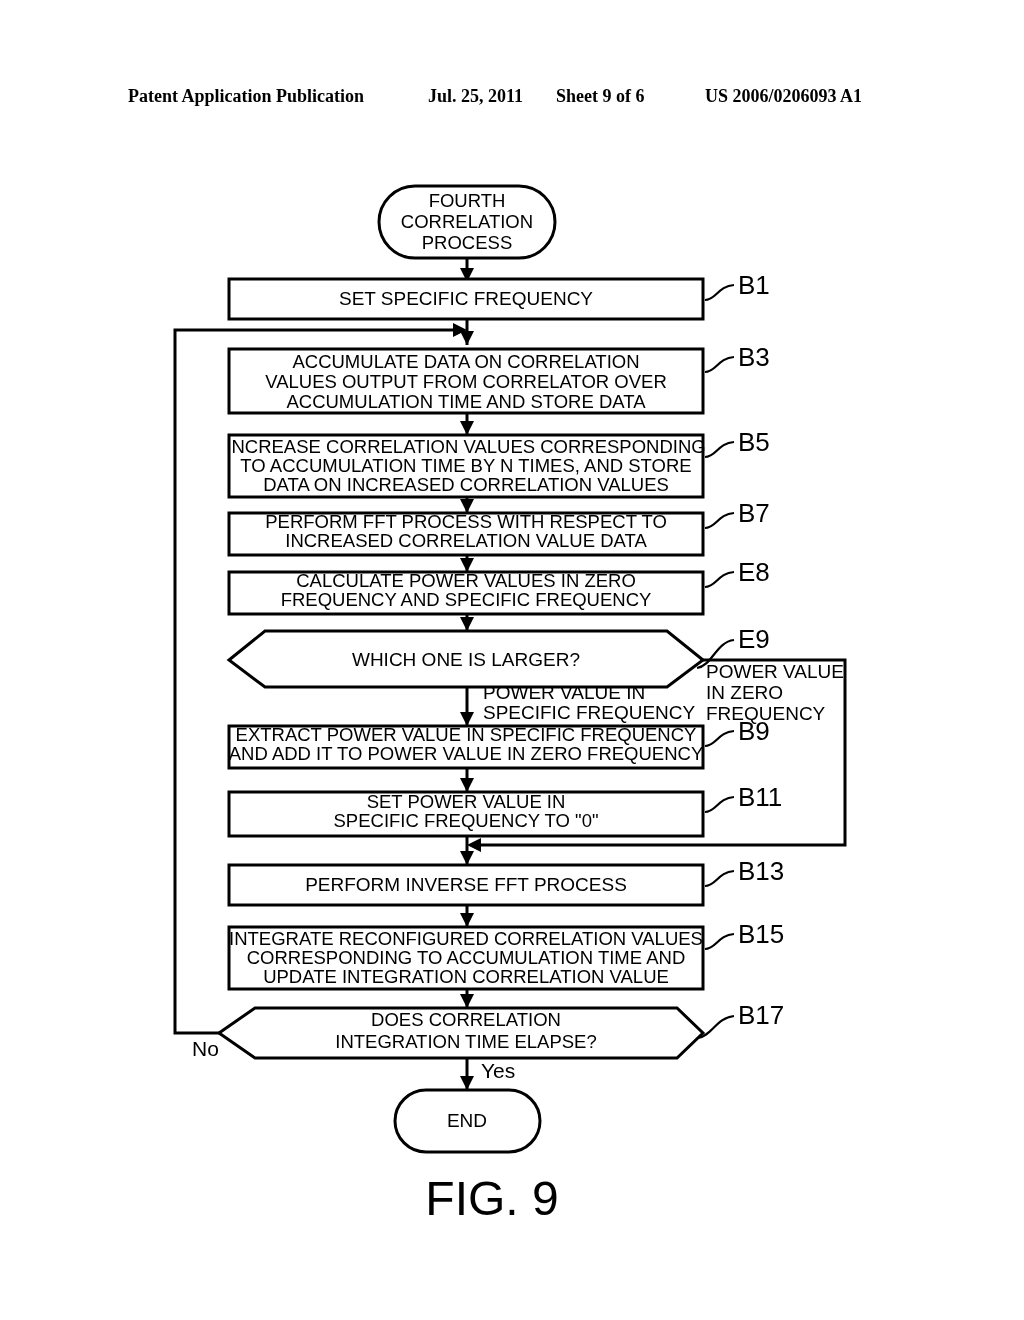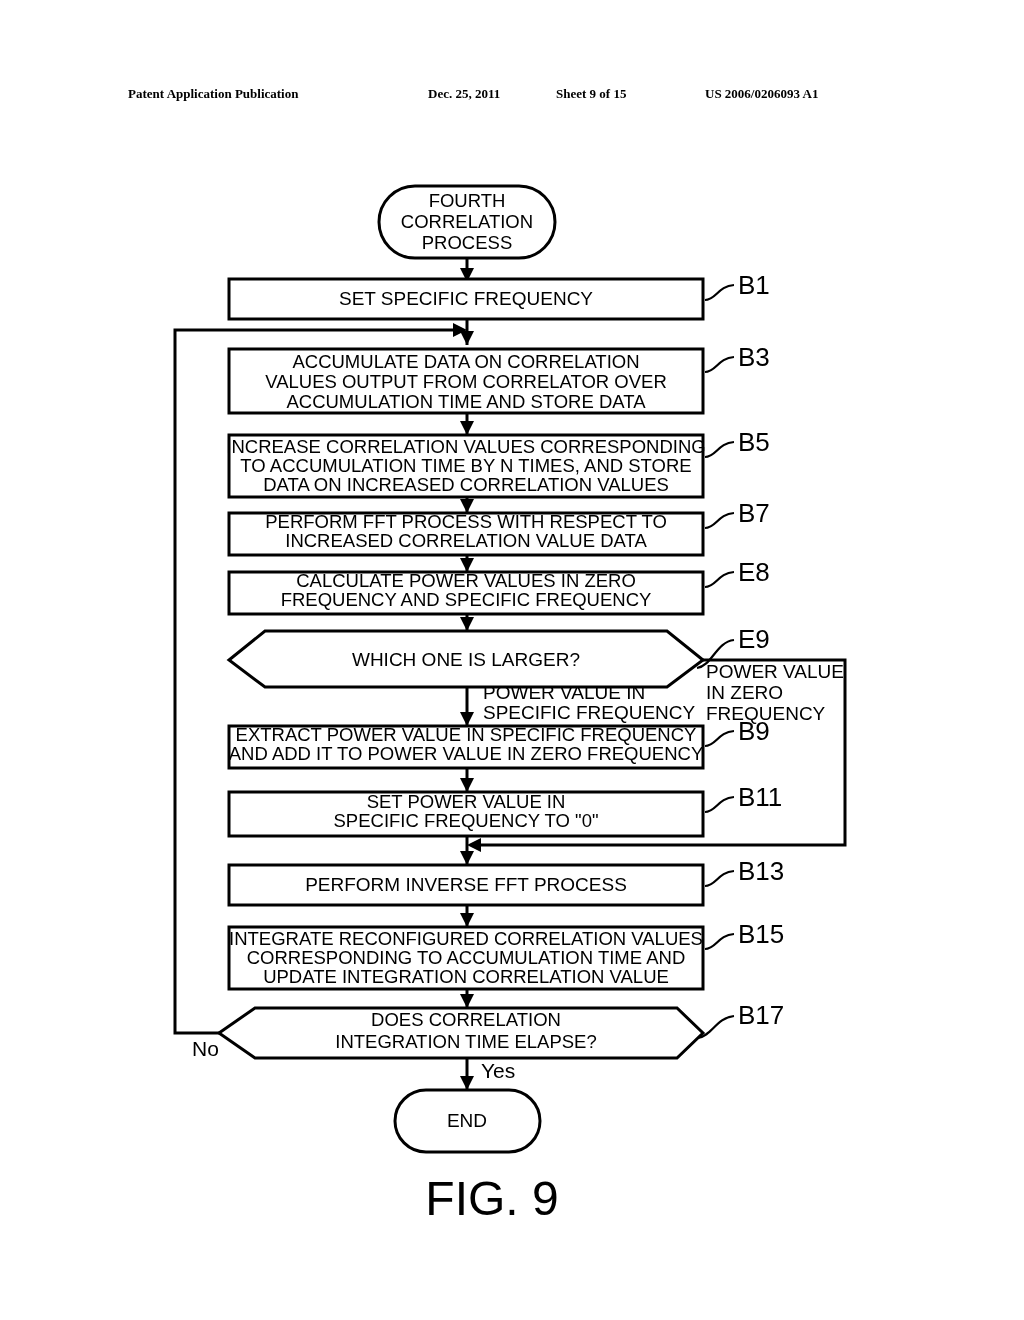--- a/index.html
+++ b/index.html
@@ -19,21 +19,21 @@
 
   
   .page-header {
     position: absolute;
     top: 86px;
     left: 0;
     width: 1024px;
     height: 26px;
     font-family: "Liberation Serif", serif;
     font-weight: bold;
-    font-size: 13px;
+    font-size: 18px;
     letter-spacing: 0px;
   }
   .page-header .hdr-pub   { position: absolute; left: 128px;  top: 0; white-space: nowrap; }
   .page-header .hdr-date  { position: absolute; left: 428px;  top: 0; white-space: nowrap; }
   .page-header .hdr-sheet { position: absolute; left: 556px;  top: 0; white-space: nowrap; }
   .page-header .hdr-num   { position: absolute; left: 705px;  top: 0; white-space: nowrap; }
 
   
   #flow-svg {
     position: absolute;
@@ -95,22 +95,22 @@
     font-size: 48px;
     fill: #000000;
     text-anchor: middle;
   }
 </style>
 </head>
 <body>
 
 <div class="page-header">
   <span class="hdr-pub">Patent Application Publication</span>
-  <span class="hdr-date">Dec. 25, 2011</span>
-  <span class="hdr-sheet">Sheet 9 of 15</span>
+  <span class="hdr-date">Jul. 25, 2011</span>
+  <span class="hdr-sheet">Sheet 9 of 6</span>
   <span class="hdr-num">US 2006/0206093 A1</span>
 </div>
 
 <svg id="flow-svg" viewBox="0 0 1024 1320">
 
   <defs>
     <marker id="ah-down" markerWidth="14" markerHeight="14" refX="5" refY="10" orient="0" markerUnits="userSpaceOnUse">
       <polygon class="arrow-head" points="0,0 10,0 5,12"></polygon>
     </marker>
   </defs>

